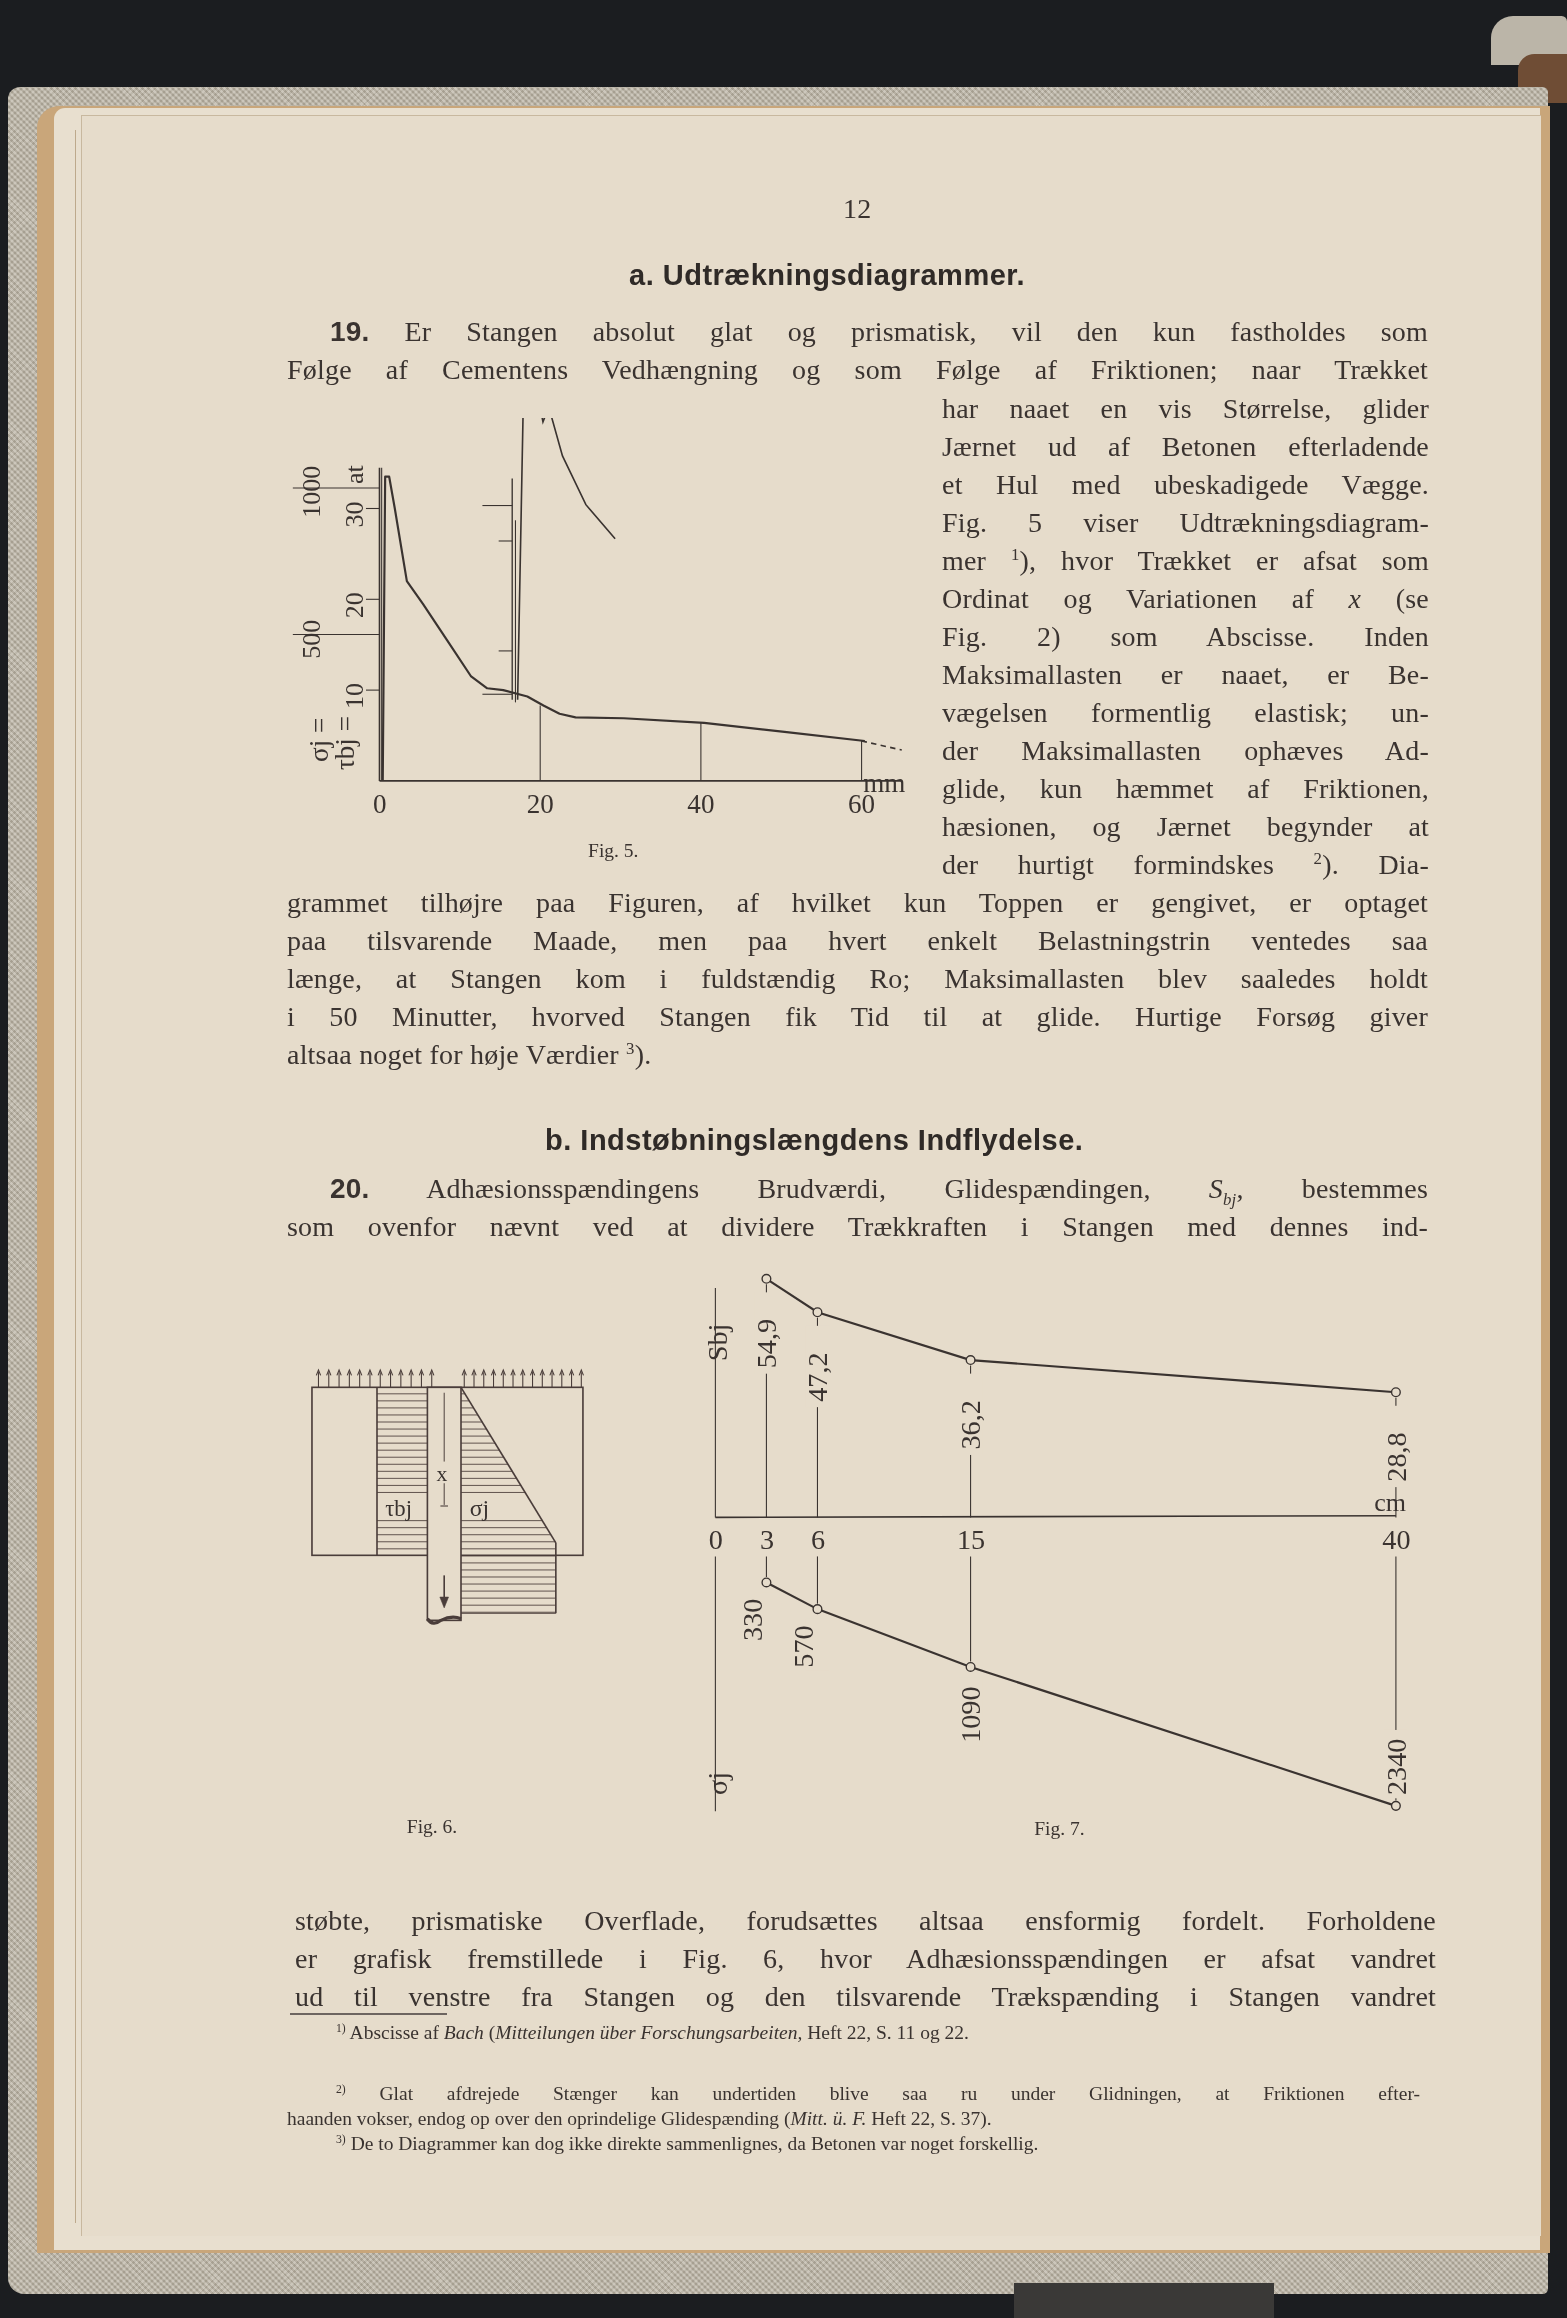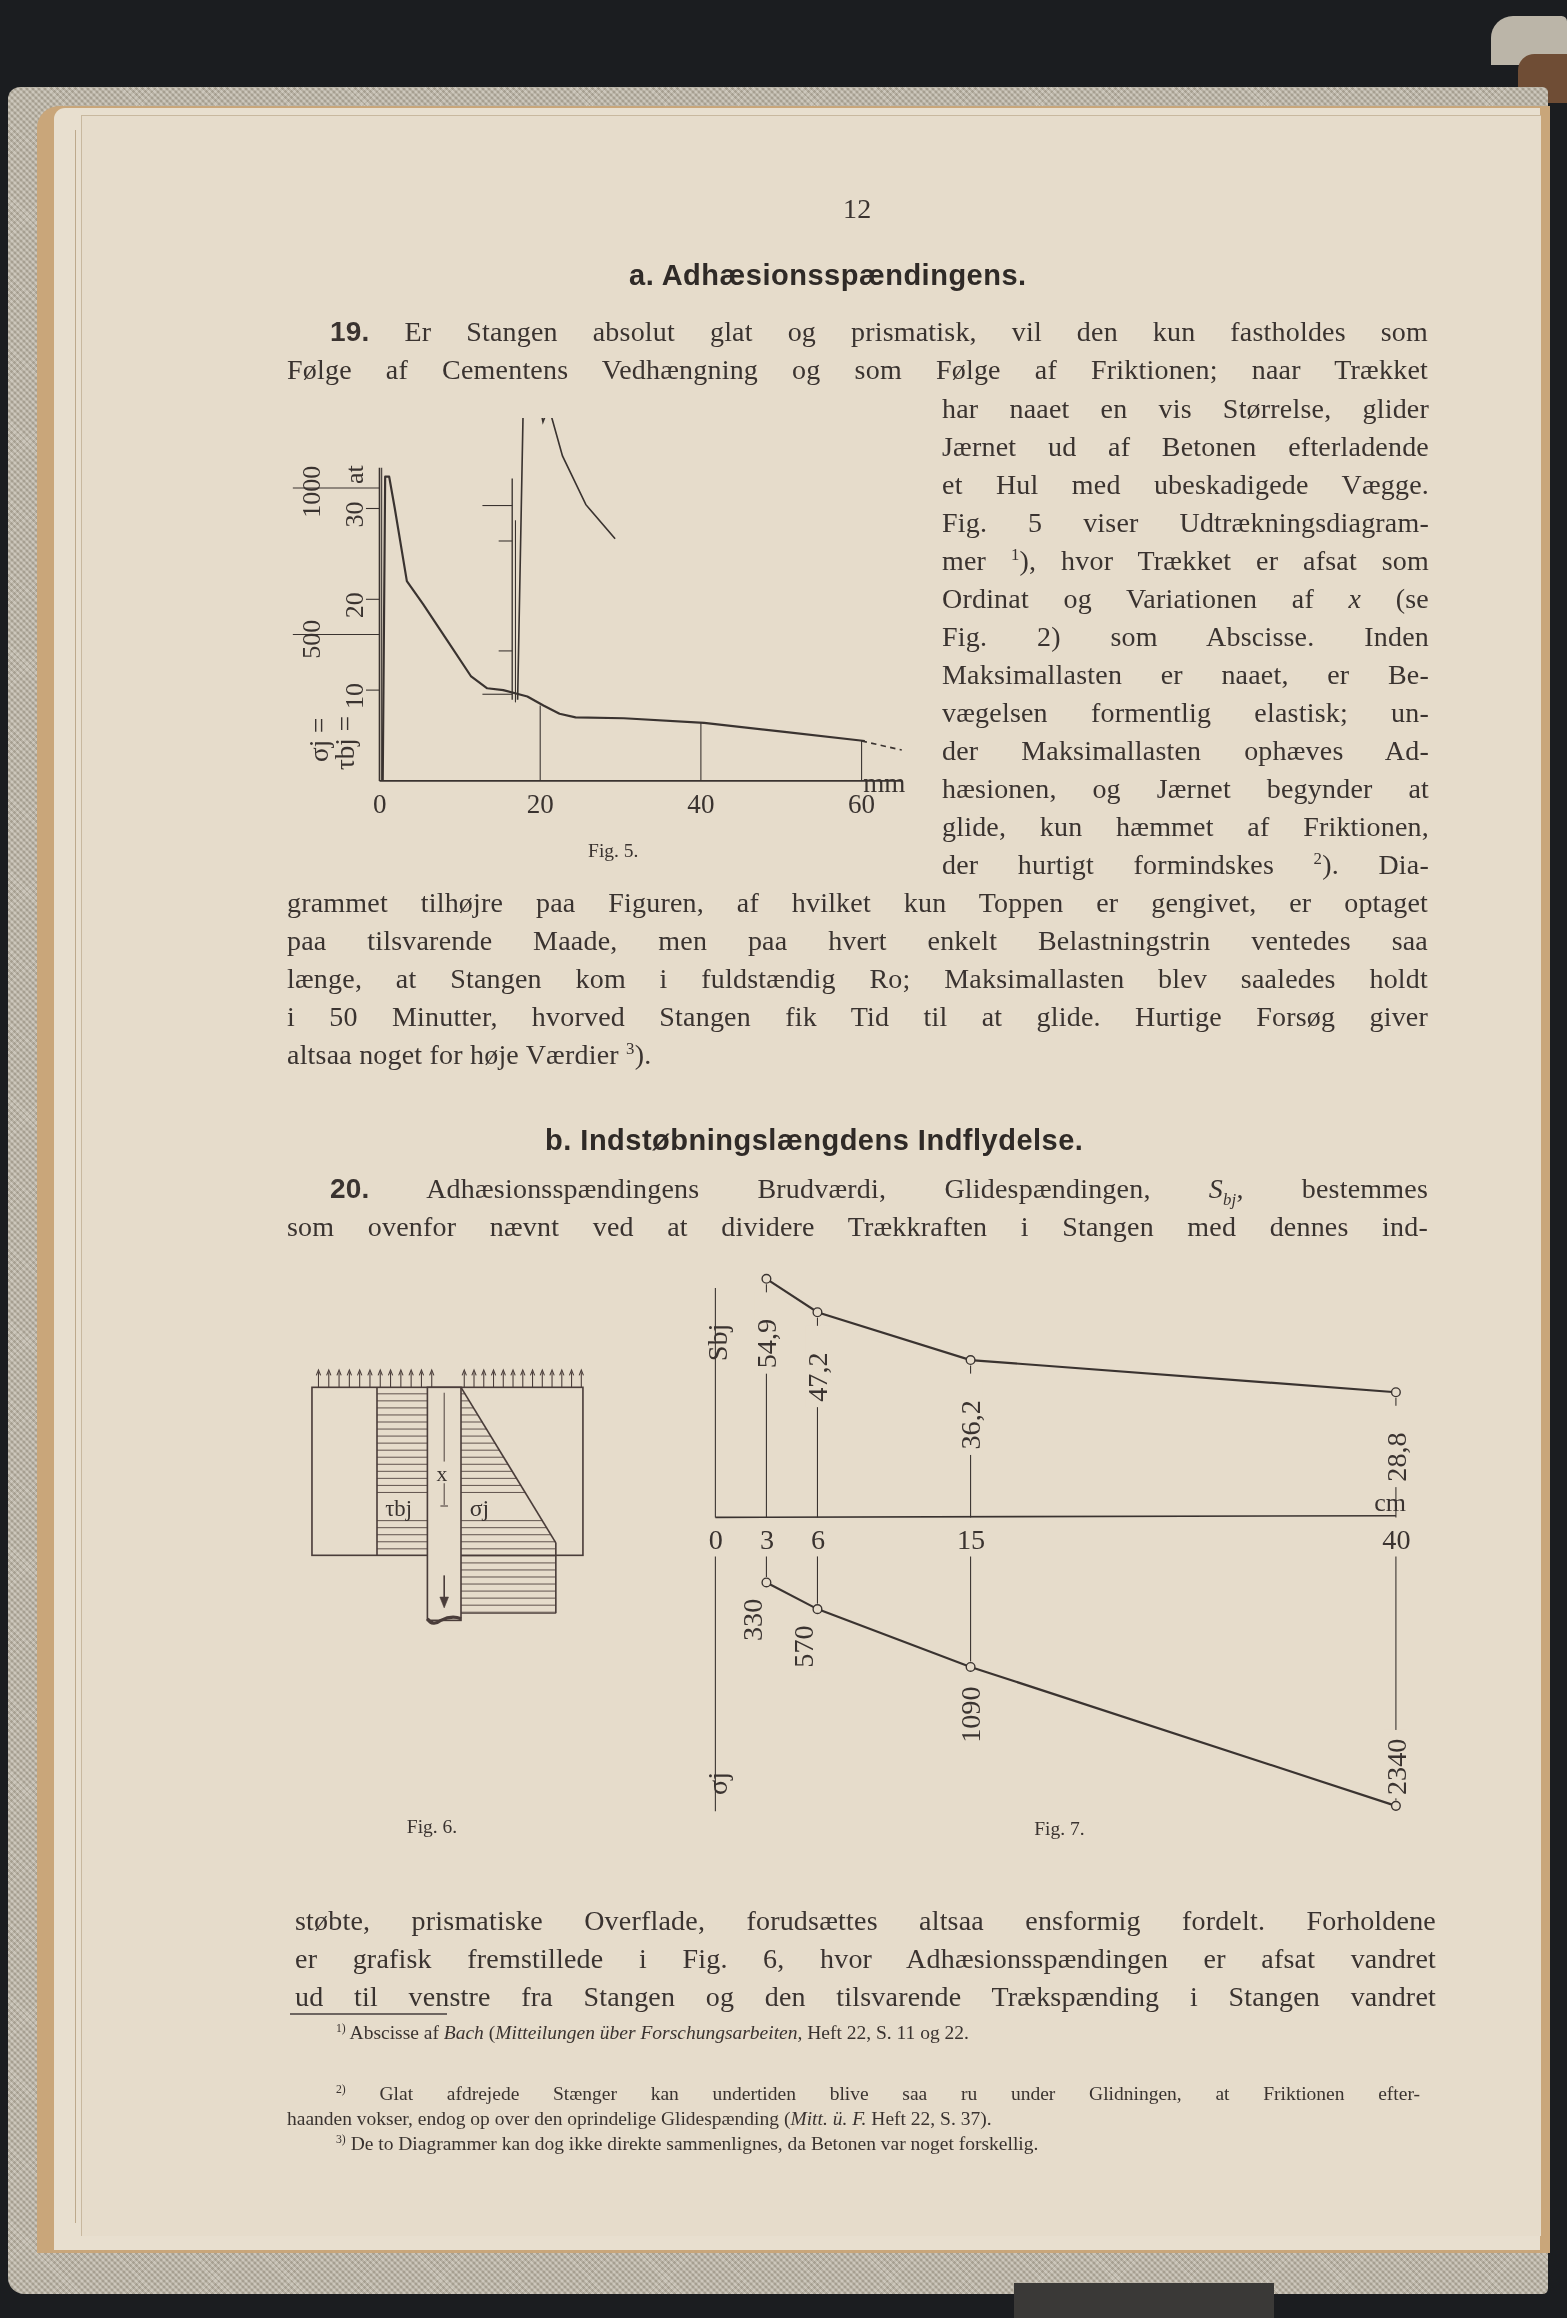--- a/index.html
+++ b/index.html
@@ -37,40 +37,40 @@
 <div class="corner-brown"></div>
 <div class="cloth"></div>
 <div class="tan"></div>
 <div class="page"></div>
 <div class="page-inner"></div>
 <div class="spine-line"></div>
 <div class="tab-dark"></div>
 
 <div class="txt body-text" style="left:843px; top:190px;">12</div>
 
-<div class="txt heading" style="left:629px; top:259px;">a. Adhæsionsspændingens.</div>
+<div class="txt heading" style="left:629px; top:259px;">a. Udtrækningsdiagrammer.</div>
 
 <div class="txt body-text" style="left:287px; top:313px; width:1141px; white-space:normal;">
   <span class="line"><span style="display:inline-block; width:43px;"></span><span class="num">19.</span> <span>Er Stangen absolut glat og prismatisk, vil den kun fastholdes som</span></span>
   <span class="line">Følge af Cementens Vedhængning og som Følge af Friktionen; naar Trækket</span>
 </div>
 
 <div class="txt body-text" style="left:942px; top:390px; width:487px; white-space:normal;">
   <span class="line">har naaet en vis Størrelse, glider</span>
   <span class="line">Jærnet ud af Betonen efterladende</span>
   <span class="line">et Hul med ubeskadigede Vægge.</span>
   <span class="line">Fig. 5 viser Udtrækningsdiagram-</span>
   <span class="line"><span>mer </span><sup>1</sup><span>), hvor Trækket er afsat som</span></span>
   <span class="line"><span>Ordinat og Variationen af </span><span class="it">x</span><span> (se</span></span>
   <span class="line">Fig. 2) som Abscisse. Inden</span>
   <span class="line">Maksimallasten er naaet, er Be-</span>
   <span class="line">vægelsen formentlig elastisk; un-</span>
   <span class="line">der Maksimallasten ophæves Ad-</span>
+  <span class="line">glide, kun hæmmet af Friktionen,</span>
   <span class="line">hæsionen, og Jærnet begynder at</span>
-  <span class="line">glide, kun hæmmet af Friktionen,</span>
   <span class="line"><span>der hurtigt formindskes </span><sup>2</sup><span>). Dia-</span></span>
 </div>
 
 <svg style="position:absolute; left:287px; top:418px;" width="640" height="455" viewBox="0 0 1180 840">
   <g id="fig5" stroke="#3a3330" fill="none">
       <line x1="170" y1="670" x2="1134.1666666666667" y2="670" stroke-width="3"></line>
       <line x1="170" y1="670" x2="170" y2="91.61764705882354" stroke-width="3"></line>
       <line x1="174" y1="670" x2="174" y2="91.61764705882354" stroke-width="2"></line>
       <line x1="145" y1="502.3529411764706" x2="170" y2="502.3529411764706" stroke-width="2"></line>
       <text transform="translate(140,537.3529411764706) rotate(-90)" font-size="48" stroke="none">10</text>

